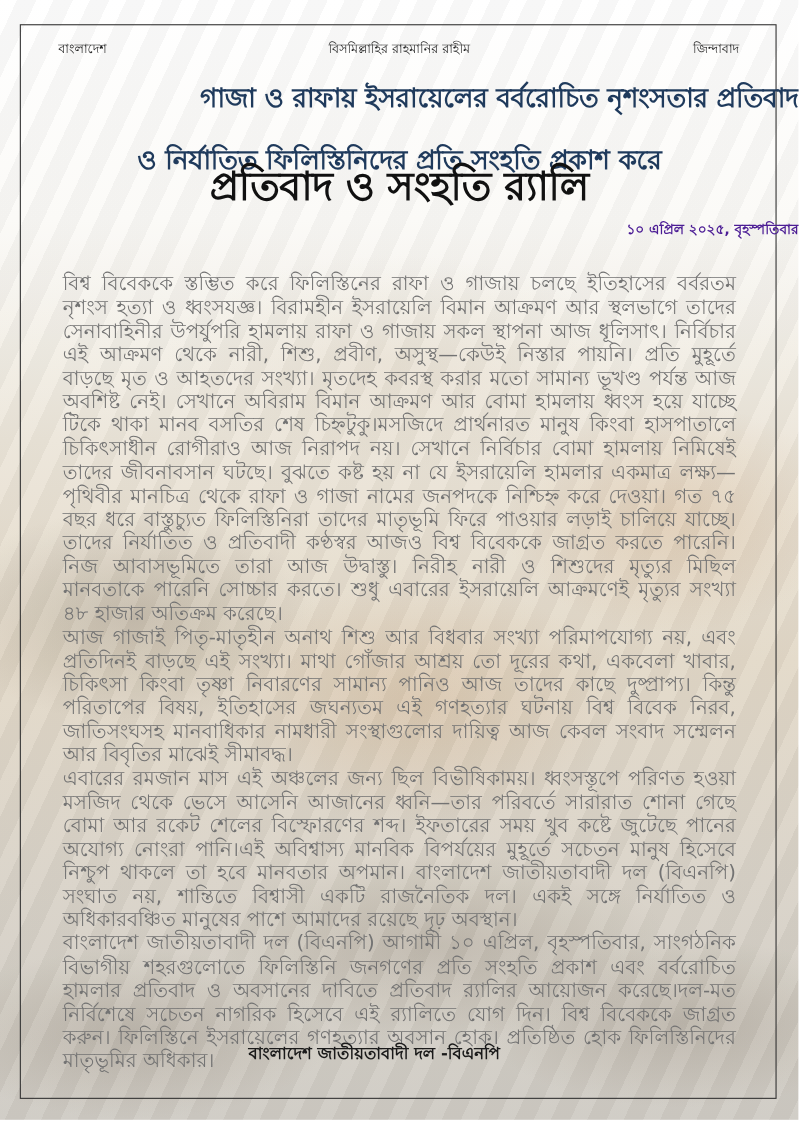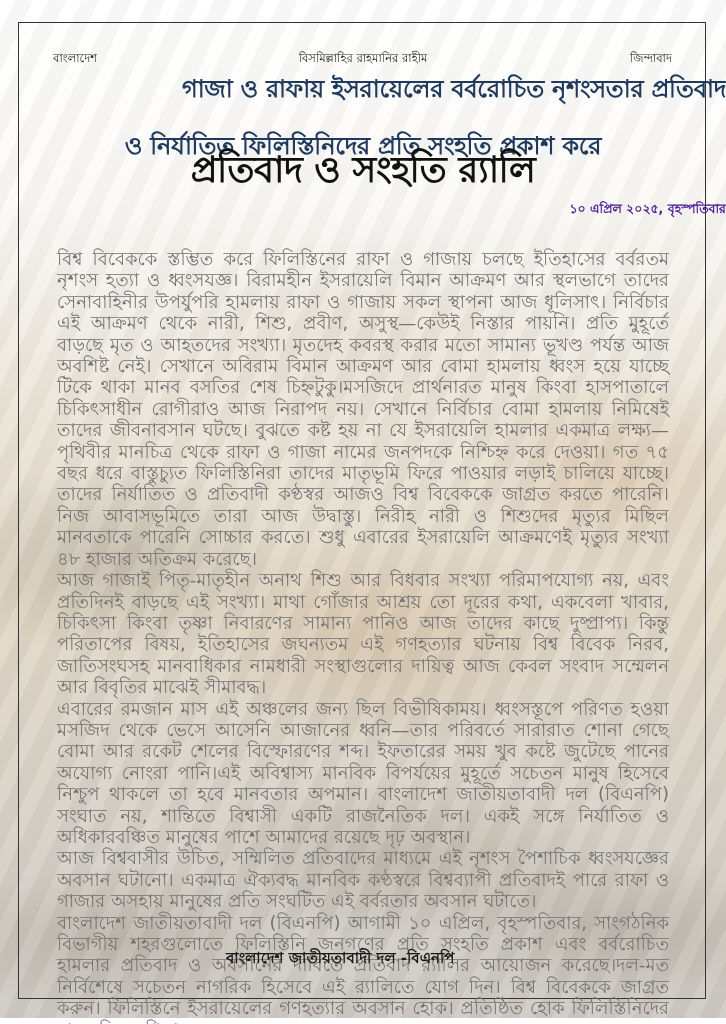--- a/index.html
+++ b/index.html
@@ -26,21 +26,21 @@
   }
   .frame {
     position: absolute; left: 18px; top: 22px; width: 688px; height: 977px;
     border: 1.5px solid #333;
     box-sizing: border-box;
   }
   .topline {
     position: absolute; top: 36px; left: 0; width: 726px; height: 18px;
     font-size: 11.5px; color: #222;
   }
-  .topline span { position: absolute; top: 14px; }
+  .topline span { position: absolute; top: 0; }
   .tl-left { left: 53px; }
   .tl-center { left: 0; width: 726px; text-align: center; }
   .tl-right { right: 54px; }
   .heading {
     position: absolute; left: 0; width: 726px; text-align: center;
     color: #1f3a5c; font-weight: bold; font-size: 24px; letter-spacing: -0.3px;
   }
   .h1 { top: 70px; text-align: right; }
   .h2 { top: 106px; margin-top: 21px; }
   .rally {
@@ -90,21 +90,20 @@
 
 <div class="heading h1">গাজা ও রাফায় ইসরায়েলের বর্বরোচিত নৃশংসতার প্রতিবাদ</div>
 <div class="heading h2">ও নির্যাতিত ফিলিস্তিনিদের প্রতি সংহতি প্রকাশ করে</div>
 <div class="rally">প্রতিবাদ ও সংহতি র‍্যালি</div>
 <div class="date">১০ এপ্রিল ২০২৫, বৃহস্পতিবার</div>
 
 <div class="body">
   <p>বিশ্ব বিবেককে স্তম্ভিত করে ফিলিস্তিনের রাফা ও গাজায় চলছে ইতিহাসের বর্বরতম নৃশংস হত্যা ও ধ্বংসযজ্ঞ। বিরামহীন ইসরায়েলি বিমান আক্রমণ আর স্থলভাগে তাদের সেনাবাহিনীর উপর্যুপরি হামলায় রাফা ও গাজায় সকল স্থাপনা আজ ধূলিসাৎ। নির্বিচার এই আক্রমণ থেকে নারী, শিশু, প্রবীণ, অসুস্থ—কেউই নিস্তার পায়নি। প্রতি মুহূর্তে বাড়ছে মৃত ও আহতদের সংখ্যা। মৃতদেহ কবরস্থ করার মতো সামান্য ভূখণ্ড পর্যন্ত আজ অবশিষ্ট নেই। সেখানে অবিরাম বিমান আক্রমণ আর বোমা হামলায় ধ্বংস হয়ে যাচ্ছে টিকে থাকা মানব বসতির শেষ চিহ্নটুকু।মসজিদে প্রার্থনারত মানুষ কিংবা হাসপাতালে চিকিৎসাধীন রোগীরাও আজ নিরাপদ নয়। সেখানে নির্বিচার বোমা হামলায় নিমিষেই তাদের জীবনাবসান ঘটছে। বুঝতে কষ্ট হয় না যে ইসরায়েলি হামলার একমাত্র লক্ষ্য—পৃথিবীর মানচিত্র থেকে রাফা ও গাজা নামের জনপদকে নিশ্চিহ্ন করে দেওয়া। গত ৭৫ বছর ধরে বাস্তুচ্যুত ফিলিস্তিনিরা তাদের মাতৃভূমি ফিরে পাওয়ার লড়াই চালিয়ে যাচ্ছে। তাদের নির্যাতিত ও প্রতিবাদী কণ্ঠস্বর আজও বিশ্ব বিবেককে জাগ্রত করতে পারেনি। নিজ আবাসভূমিতে তারা আজ উদ্বাস্তু। নিরীহ নারী ও শিশুদের মৃত্যুর মিছিল মানবতাকে পারেনি সোচ্চার করতে। শুধু এবারের ইসরায়েলি আক্রমণেই মৃত্যুর সংখ্যা ৪৮ হাজার অতিক্রম করেছে।</p>
   <p>আজ গাজাই পিতৃ-মাতৃহীন অনাথ শিশু আর বিধবার সংখ্যা পরিমাপযোগ্য নয়, এবং প্রতিদিনই বাড়ছে এই সংখ্যা। মাথা গোঁজার আশ্রয় তো দূরের কথা, একবেলা খাবার, চিকিৎসা কিংবা তৃষ্ণা নিবারণের সামান্য পানিও আজ তাদের কাছে দুষ্প্রাপ্য। কিন্তু পরিতাপের বিষয়, ইতিহাসের জঘন্যতম এই গণহত্যার ঘটনায় বিশ্ব বিবেক নিরব, জাতিসংঘসহ মানবাধিকার নামধারী সংস্থাগুলোর দায়িত্ব আজ কেবল সংবাদ সম্মেলন আর বিবৃতির মাঝেই সীমাবদ্ধ।</p>
   <p>এবারের রমজান মাস এই অঞ্চলের জন্য ছিল বিভীষিকাময়। ধ্বংসস্তূপে পরিণত হওয়া মসজিদ থেকে ভেসে আসেনি আজানের ধ্বনি—তার পরিবর্তে সারারাত শোনা গেছে বোমা আর রকেট শেলের বিস্ফোরণের শব্দ। ইফতারের সময় খুব কষ্টে জুটেছে পানের অযোগ্য নোংরা পানি।এই অবিশ্বাস্য মানবিক বিপর্যয়ের মুহূর্তে সচেতন মানুষ হিসেবে নিশ্চুপ থাকলে তা হবে মানবতার অপমান। বাংলাদেশ জাতীয়তাবাদী দল (বিএনপি) সংঘাত নয়, শান্তিতে বিশ্বাসী একটি রাজনৈতিক দল। একই সঙ্গে নির্যাতিত ও অধিকারবঞ্চিত মানুষের পাশে আমাদের রয়েছে দৃঢ় অবস্থান।</p>
-  <p>আজ বিশ্ববাসীর উচিত, সম্মিলিত প্রতিবাদের মাধ্যমে এই নৃশংস পৈশাচিক ধ্বংসযজ্ঞের অবসান ঘটানো। একমাত্র ঐক্যবদ্ধ মানবিক কণ্ঠস্বরে বিশ্বব্যাপী প্রতিবাদই পারে রাফা ও গাজার অসহায় মানুষের প্রতি সংঘটিত এই বর্বরতার অবসান ঘটাতে।</p>
   <p>বাংলাদেশ জাতীয়তাবাদী দল (বিএনপি) আগামী ১০ এপ্রিল, বৃহস্পতিবার, সাংগঠনিক বিভাগীয় শহরগুলোতে ফিলিস্তিনি জনগণের প্রতি সংহতি প্রকাশ এবং বর্বরোচিত হামলার প্রতিবাদ ও অবসানের দাবিতে প্রতিবাদ র‍্যালির আয়োজন করেছে।দল-মত নির্বিশেষে সচেতন নাগরিক হিসেবে এই র‍্যালিতে যোগ দিন। বিশ্ব বিবেককে জাগ্রত করুন। ফিলিস্তিনে ইসরায়েলের গণহত্যার অবসান হোক। প্রতিষ্ঠিত হোক ফিলিস্তিনিদের মাতৃভূমির অধিকার।</p>
 </div>
 
 <div class="footer">
   <div class="flag">
     <div class="red"></div>
     <div class="green"></div>
     <div class="torch"></div>
     <svg class="gear" viewBox="0 0 16 16">
       <g fill="#111">

